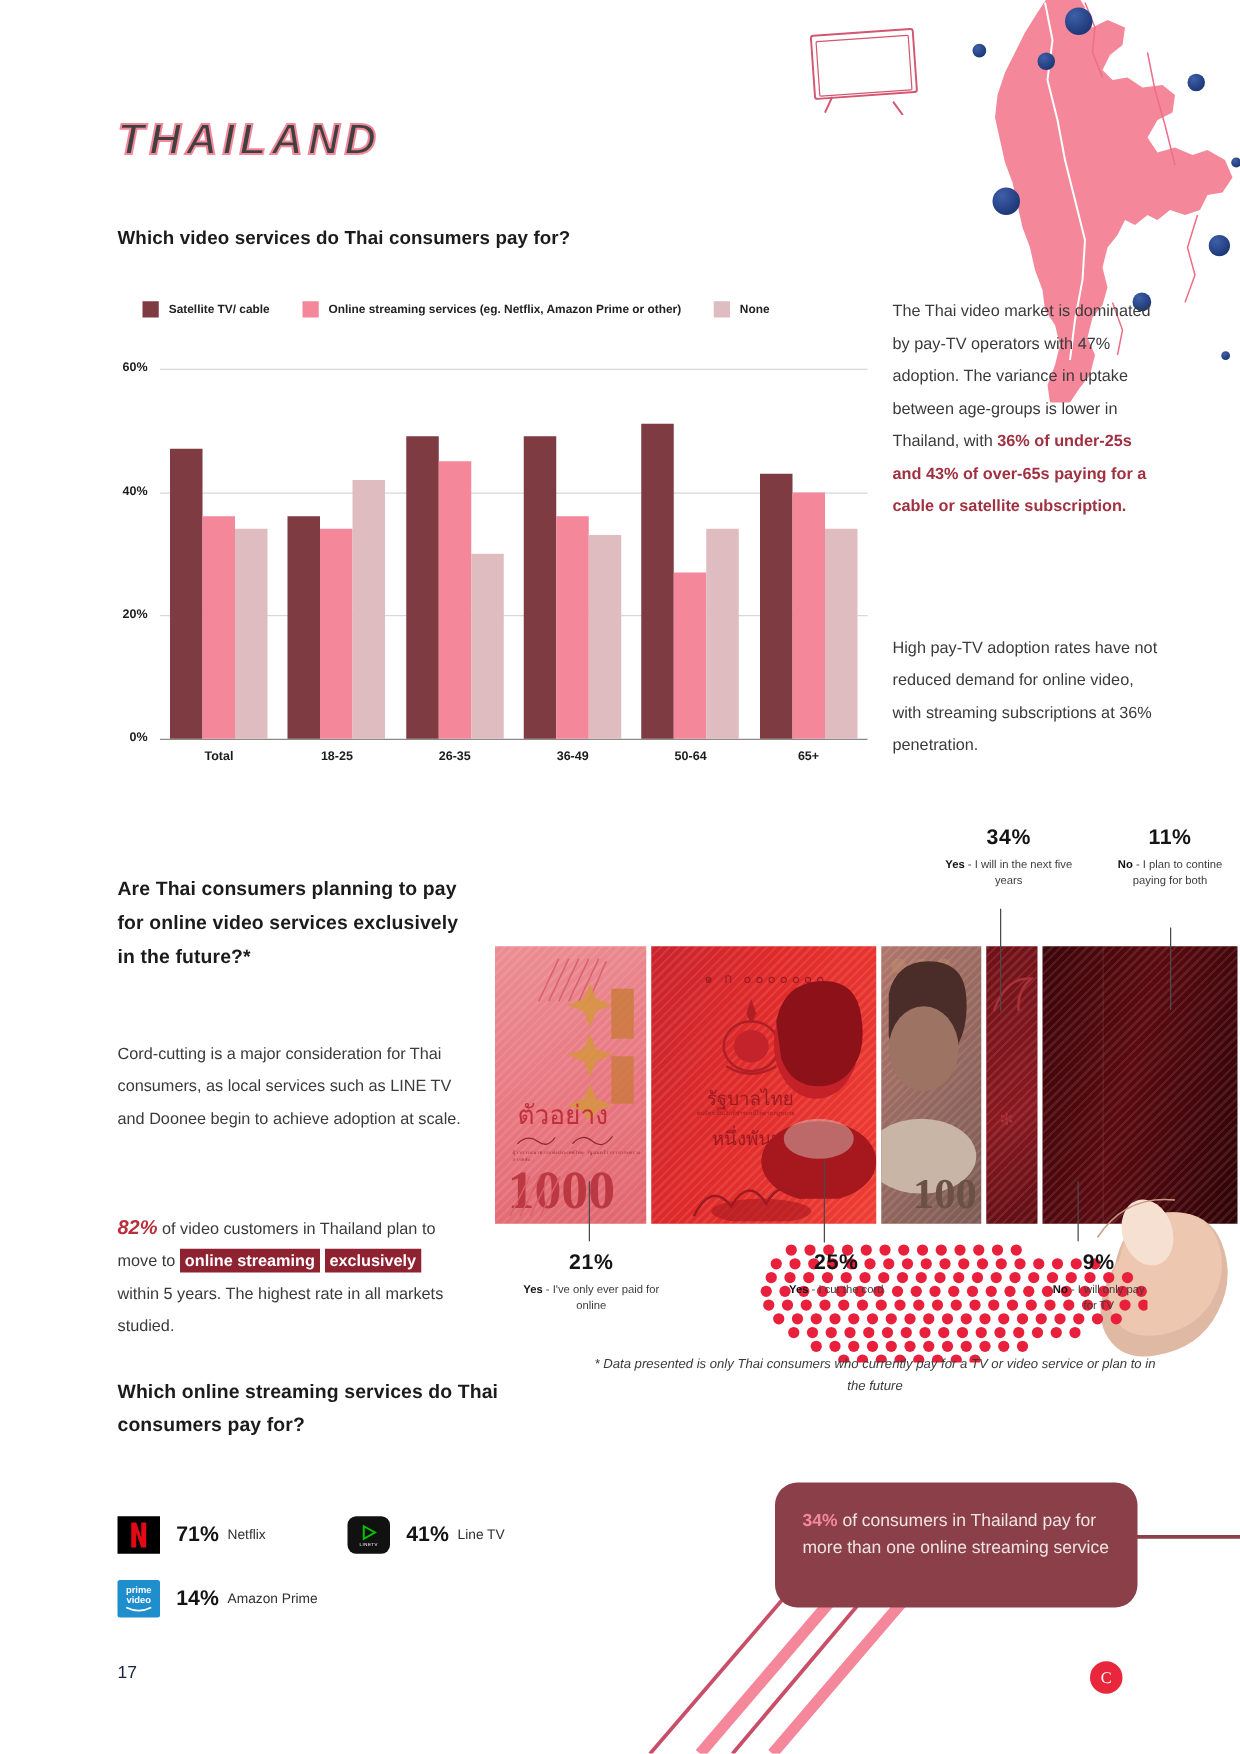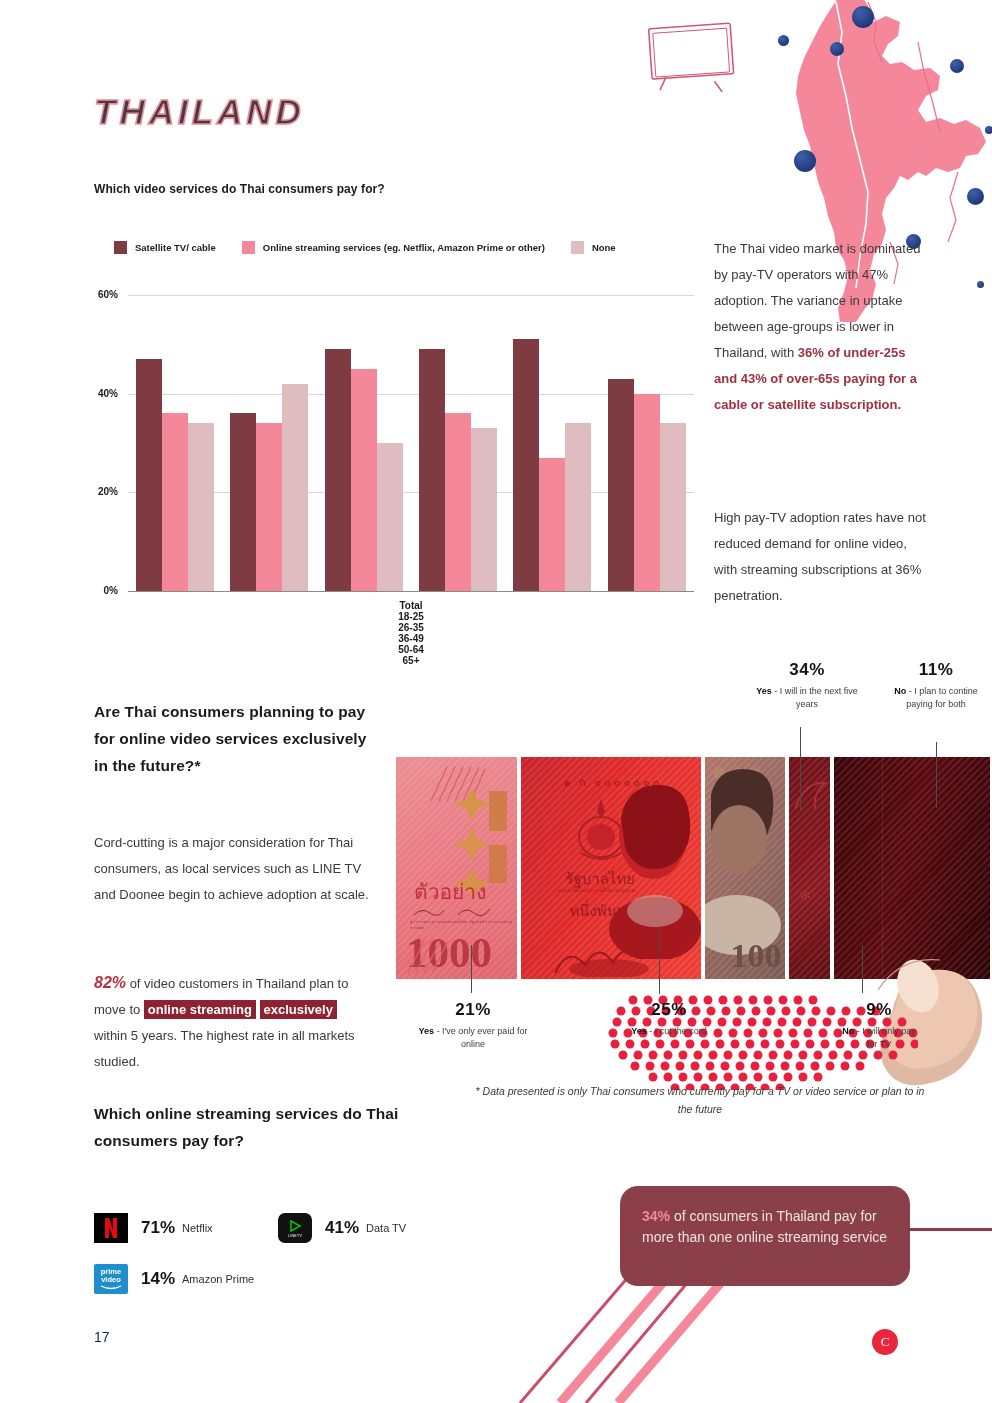--- a/index.html
+++ b/index.html
@@ -27,41 +27,41 @@
   }
   .hdr-country {
     font-size: 35px; font-weight: bold; font-style: italic;
     letter-spacing: 4px; margin-top: 4px;
     color: #404040;
     -webkit-text-stroke: 1.6px #f4889a;
     text-shadow: 0 0 0 #f4889a;
   }
 
   .q-title {
-    position: absolute; left: 94px; font-size: 12px; font-weight: bold;
+    position: absolute; left: 94px; font-size: 15px; font-weight: bold;
     color: #1b1b1b; letter-spacing: .1px;
   }
   #q1 { top: 182px; }
 
   
   .legend { position: absolute; left: 114px; top: 241px; display: flex; gap: 0; }
   .lg-item { display: flex; align-items: center; margin-right: 26px; }
   .lg-sw { width: 13px; height: 13px; margin-right: 8px; }
   .lg-lb { font-size: 9.5px; font-weight: bold; color: #222; white-space: nowrap; }
 
   
   .chart { position: absolute; left: 84px; top: 288px; width: 610px; height: 320px; }
   .y-lab { position: absolute; left: 0; width: 34px; text-align: right;
            font-size: 10px; font-weight: bold; color: #1b1b1b; transform: translateY(-6px); }
   .grid { position: absolute; left: 44px; right: 0; height: 1px; background: #d8d8d8; }
   .grid.base { background: #8a8a8a; }
   .plot { position: absolute; left: 44px; right: 0; top: 7px; bottom: 17px; display: flex; }
   .grp { flex: 1; display: flex; align-items: flex-end; justify-content: center; gap: 0; position: relative; }
   .bar { width: 26px; }
-  .x-lab { position: absolute; left: 44px; right: 0; top: 312px; display: flex; flex-direction: column; }
+  .x-lab { position: absolute; left: 44px; right: 0; top: 312px; display: flex; }
   .x-cell { flex: 1; text-align: center; font-size: 10px; font-weight: bold; color: #1b1b1b; }
 
   
   .rtext { position: absolute; left: 714px; width: 212px; font-size: 13px; line-height: 26px; color: #3a3a3a; }
   #rt1 { top: 236px; }
   #rt2 { top: 505px; }
   .em { color: #a03141; font-weight: bold; }
 
   
   #q2 { top: 698px; width: 280px; line-height: 27px; font-size: 15.5px; }
@@ -541,21 +541,21 @@
   </div>
 
   <div class="svc" style="left:278px;top:1213px;">
     <div class="svc-logo" style="background:#111;border-radius:7px;flex-direction:column;">
       <svg width="14" height="14" viewBox="0 0 14 14">
           <path d="M3 2 L12 7 L3 12 Z" fill="none" stroke="#00c300" stroke-width="1.6"></path>
         </svg>
       <span style="font-size:3.5px;color:#fff;letter-spacing:.4px;margin-top:1px;">LINETV</span>
     </div>
     <span class="svc-pct">41%</span>
-    <span class="svc-nm">Data TV</span>
+    <span class="svc-nm">Line TV</span>
   </div>
 
   <div class="svc" style="left:94px;top:1264px;">
     <div class="svc-logo" style="background:#1f8ecd;border-radius:2px;flex-direction:column;line-height:8px;">
       <span style="font-size:7.5px;color:#fff;font-weight:bold;">prime</span>
       <span style="font-size:7.5px;color:#fff;font-weight:bold;">video</span>
       <svg width="22" height="6" viewBox="0 0 22 6">
           <path d="M1 2 q10 5 20 0" fill="none" stroke="#fff" stroke-width="1.3"></path>
         </svg>
     </div>

